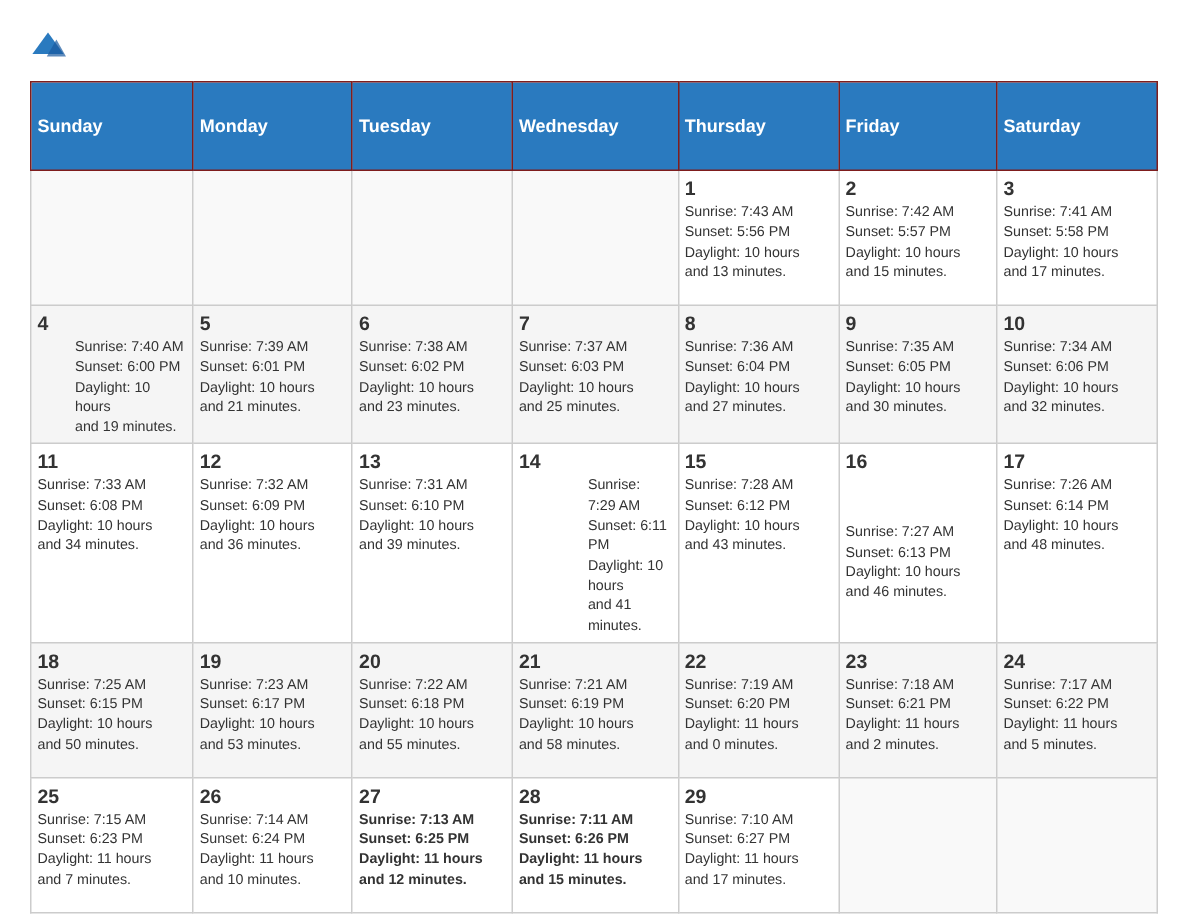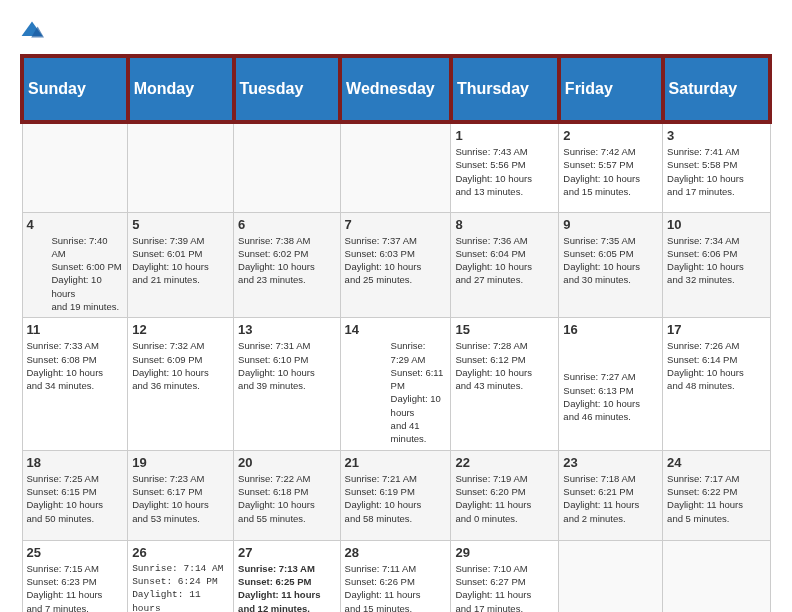--- a/index.html
+++ b/index.html
@@ -52,23 +52,23 @@
       border-collapse: collapse;
       font-size: 10.5px;
     }
     thead tr {
       background-color: #2a7abf;
       color: white;
     }
     thead th {
       padding: 22px 4px;
       text-align: left;
-      font-size: 16px;
-      font-weight: bold;
-      border: 4px solid #7f1d1d;
+      font-size: 12px;
+      font-weight: bold;
+      border: 1px solid #7f1d1d;
     }
     tbody td {
       border: 1px solid #ccc;
       vertical-align: top;
       padding: 4px;
       width: 113px;
       height: 90px;
     }
     .day-number {
       font-size: 13px;
@@ -307,35 +307,35 @@
       <tr>
         <td>
           <span class="day-number">25</span>
           <div class="day-info" style="white-space: pre-line;">Sunrise: 7:15 AM
 Sunset: 6:23 PM
 Daylight: 11 hours
 and 7 minutes.</div>
         </td>
         <td>
           <span class="day-number">26</span>
-          <div class="day-info" style="white-space: pre-line; font-family: Liberation Mono, monospace;">Sunrise: 7:14 AM
+          <div class="day-info" style="white-space: pre-line;">Sunrise: 7:14 AM
 Sunset: 6:24 PM
 Daylight: 11 hours
 and 10 minutes.</div>
         </td>
         <td>
           <span class="day-number">27</span>
           <div class="day-info" style="white-space: pre-line; font-weight: bold;">Sunrise: 7:13 AM
 Sunset: 6:25 PM
 Daylight: 11 hours
 and 12 minutes.</div>
         </td>
         <td>
           <span class="day-number">28</span>
-          <div class="day-info" style="white-space: pre-line;">Sunrise: 7:11 AM
+          <div class="day-info" style="white-space: pre-line; font-weight: bold;">Sunrise: 7:11 AM
 Sunset: 6:26 PM
 Daylight: 11 hours
 and 15 minutes.</div>
         </td>
         <td>
           <span class="day-number">29</span>
           <div class="day-info" style="white-space: pre-line;">Sunrise: 7:10 AM
 Sunset: 6:27 PM
 Daylight: 11 hours
 and 17 minutes.</div>

